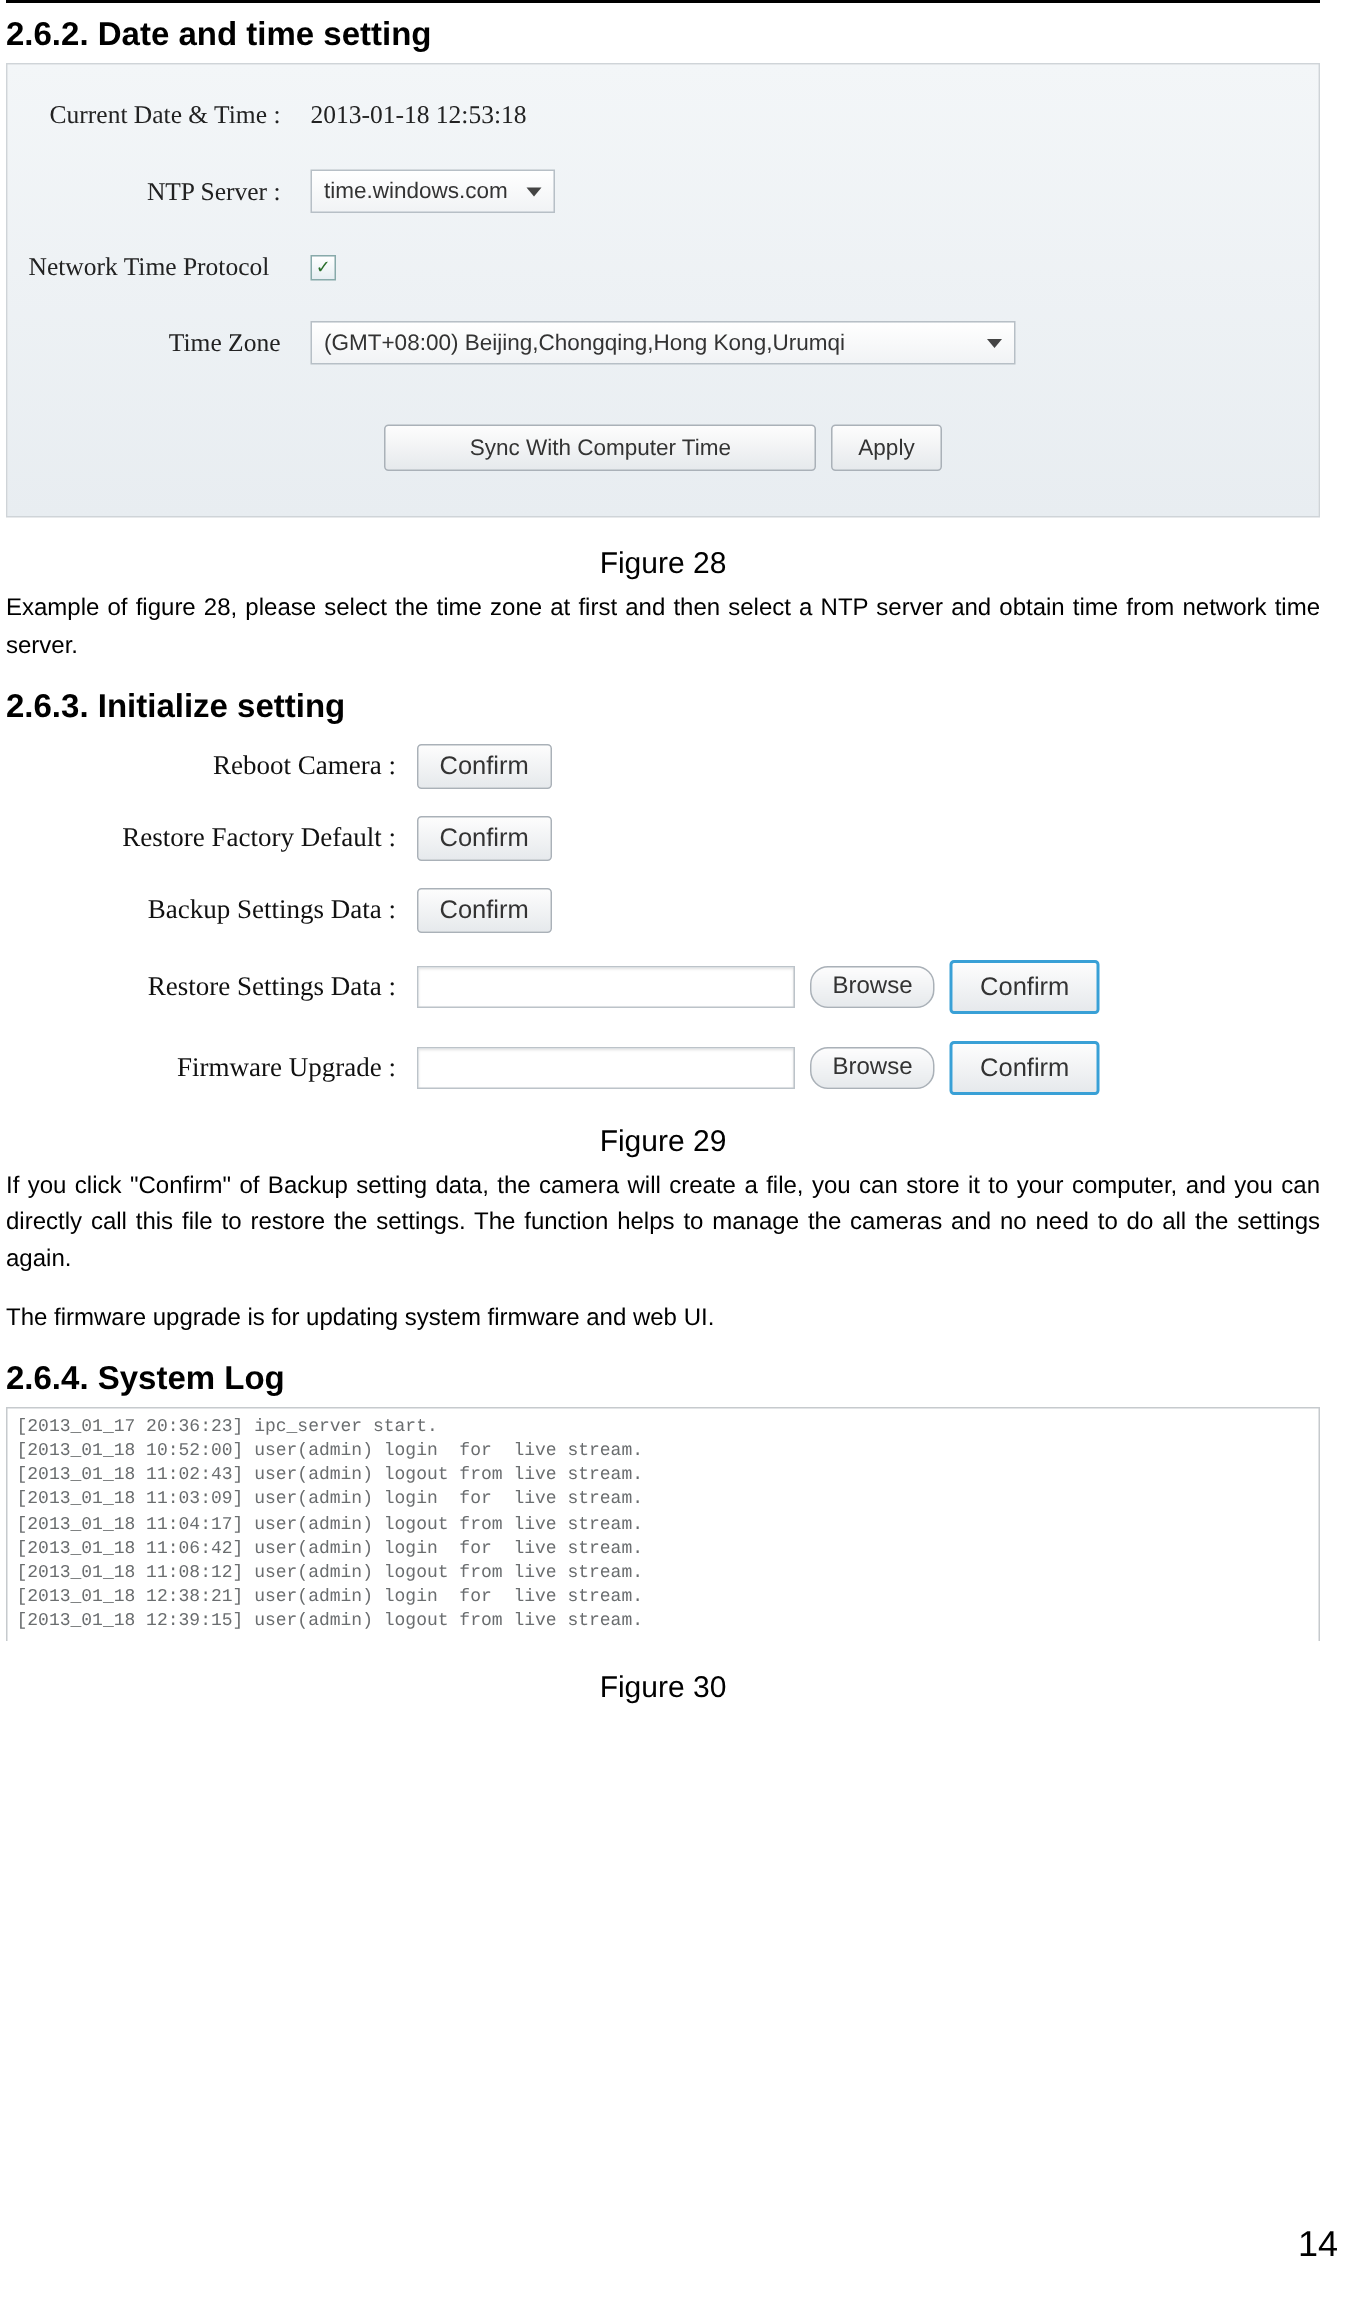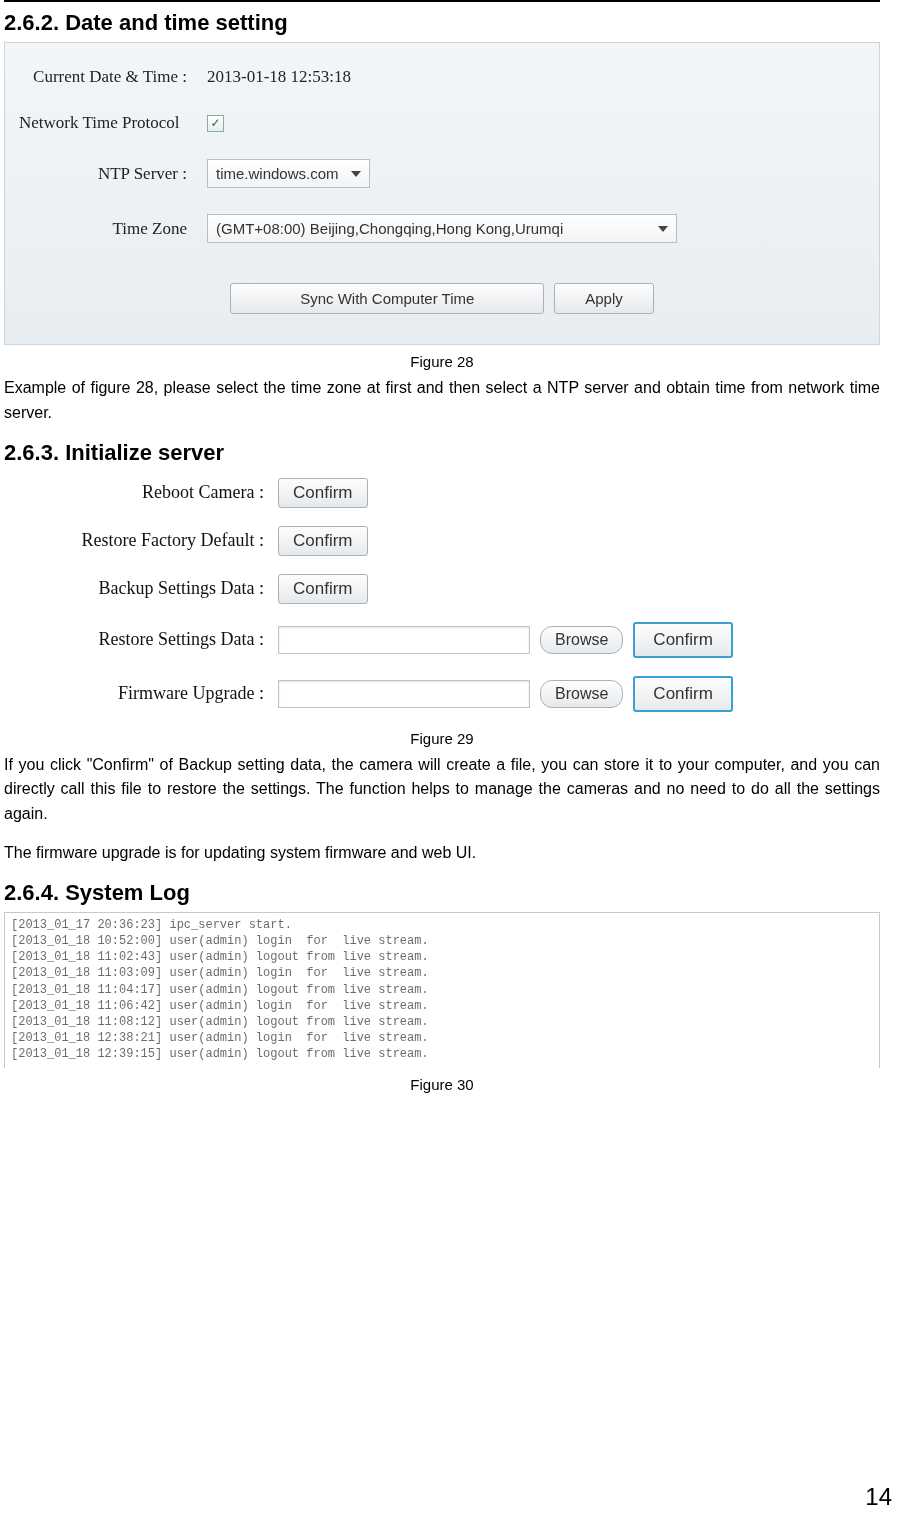--- a/index.html
+++ b/index.html
@@ -21,22 +21,22 @@
     border-top: 2px solid #000;
     margin: 0 0 8px 0;
   }
   h2.section-heading {
     font-size: 22px;
     font-weight: bold;
     margin: 8px 0 6px 0;
   }
   .figure-caption {
     text-align: center;
-    font-size: 15px;
-    margin: 8px 0 6px 0;
+    font-size: 20px;
+    margin: 20px 0 6px 0;
   }
   p.body-text {
     font-size: 16px;
     line-height: 1.55;
     margin: 4px 0 14px 0;
     text-align: justify;
   }
   .page-number {
     position: absolute;
     bottom: 24px;
@@ -101,21 +101,21 @@
     justify-content: center;
     gap: 10px;
     margin-top: 40px;
   }
   .ui-button {
     border: 1px solid #aab1b8;
     background: linear-gradient(#fdfdfd, #e6e9ec);
     color: #333;
     font-family: Arial, sans-serif;
     font-size: 15px;
-    padding: 6px 30px;
+    padding: 6px 17px;
     border-radius: 3px;
   }
   .ui-button.wide { width: 252px; text-align: center; }
 
   
   .init-panel {
     font-family: "Times New Roman", serif;
     font-size: 18px;
     color: #111;
     padding: 0 10px;
@@ -200,49 +200,49 @@
   <div class="top-rule"></div>
 
   <h2 class="section-heading">2.6.2. Date and time setting</h2>
 
   <div class="dt-panel">
     <div class="dt-row">
       <div class="dt-label">Current Date &amp; Time :</div>
       <div>2013-01-18 12:53:18</div>
     </div>
     <div class="dt-row">
-      <div class="dt-label" style="width:168px;text-align:left;padding-left:0;">Network Time Protocol</div>
-      <div class="dt-checkbox">
-        <span>✓</span>
-      </div>
-    </div>
-    <div class="dt-row">
       <div class="dt-label">NTP Server :</div>
       <div class="dt-select">
         <span>time.windows.com</span>
         <span class="caret"></span>
       </div>
     </div>
     <div class="dt-row">
+      <div class="dt-label" style="width:168px;text-align:left;padding-left:0;">Network Time Protocol</div>
+      <div class="dt-checkbox">
+        <span>✓</span>
+      </div>
+    </div>
+    <div class="dt-row">
       <div class="dt-label">Time Zone</div>
       <div class="dt-select wide">
         <span>(GMT+08:00) Beijing,Chongqing,Hong Kong,Urumqi</span>
         <span class="caret"></span>
       </div>
     </div>
     <div class="dt-button-row">
       <div class="ui-button wide">Sync With Computer Time</div>
       <div class="ui-button">Apply</div>
     </div>
   </div>
 
   <div class="figure-caption">Figure 28</div>
   <p class="body-text">Example of figure 28, please select the time zone at first and then select a NTP server and obtain time from network time server.</p>
 
-  <h2 class="section-heading">2.6.3. Initialize server</h2>
+  <h2 class="section-heading">2.6.3. Initialize setting</h2>
 
   <div class="init-panel">
     <div class="init-row">
       <div class="init-label">Reboot Camera :</div>
       <div class="confirm-btn">Confirm</div>
     </div>
     <div class="init-row">
       <div class="init-label">Restore Factory Default :</div>
       <div class="confirm-btn">Confirm</div>
     </div>

